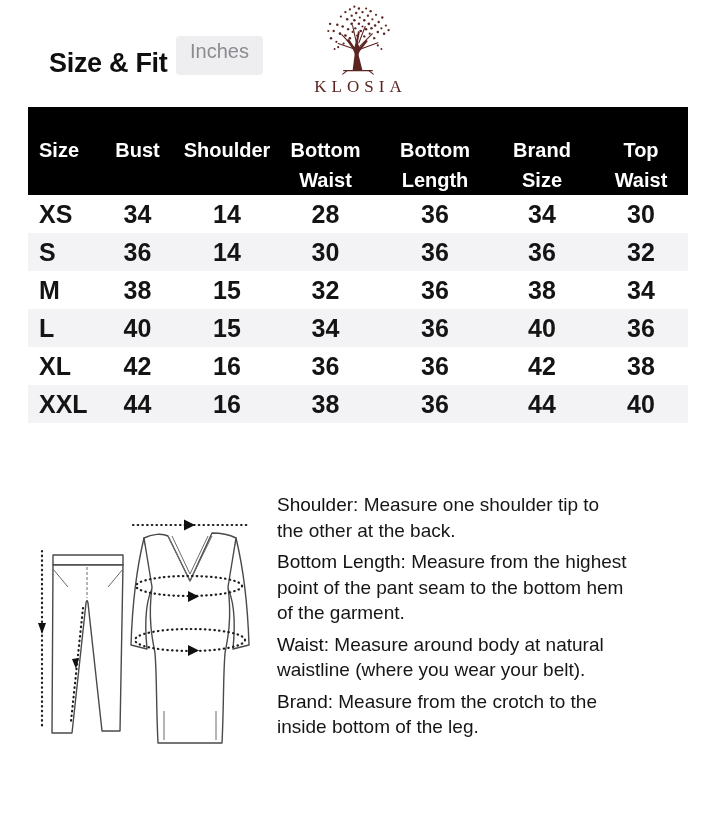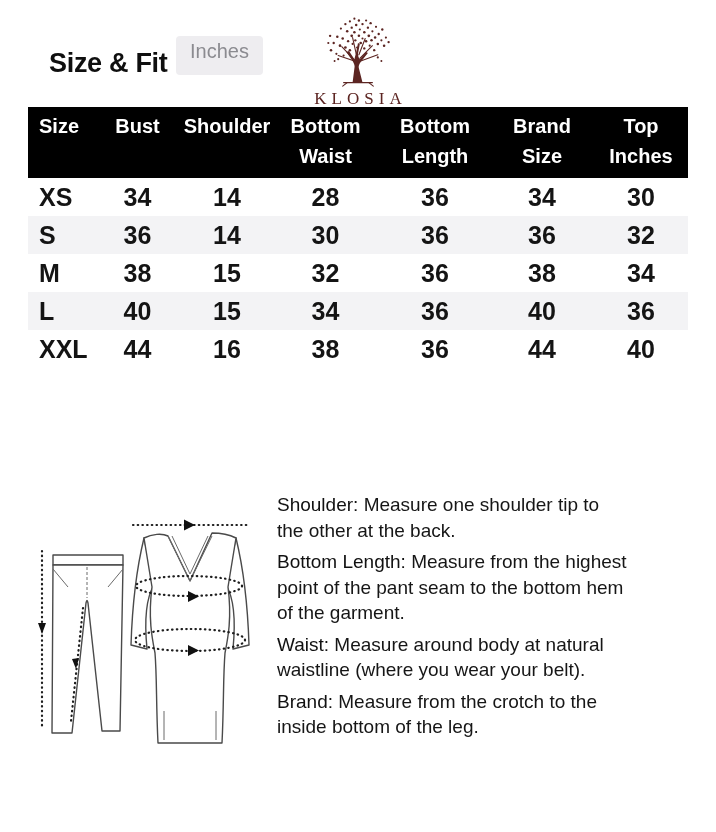--- a/index.html
+++ b/index.html
@@ -9,32 +9,32 @@
   }
   .page-title{
     position:absolute;left:33px;top:32px;font-size:27px;font-weight:700;color:#0f0f0f;
     letter-spacing:-0.3px;margin:16px;
   }
   .unit-badge{
     position:absolute;left:176px;top:36px;background:#eeedf0;color:#8b8b90;
     font-size:20px;line-height:20px;padding:5px 14px 14px;border-radius:4px;border:none;
     font-family:"Liberation Sans",sans-serif;cursor:pointer;
   }
-  .brand{position:absolute;left:288px;top:16px;width:140px;text-align:center;color:#5c2522;}
+  .brand{position:absolute;left:288px;top:4px;width:140px;text-align:center;color:#5c2522;}
   .brand svg{display:block;margin:0 auto;}
   .brand-name{
     font-family:"Liberation Serif",serif;font-size:17px;letter-spacing:5px;padding-left:5px;
     margin-top:1px;color:#5c2522;
   }
   table.size-chart{
     position:absolute;left:28px;top:107px;width:660px;border-collapse:collapse;table-layout:fixed;
   }
   table.size-chart th{
     background:#000000;color:#ffffff;font-size:20px;font-weight:700;vertical-align:top;
-    padding:4px 0 0 0;line-height:30px;white-space:pre-line;height:71px;box-sizing:border-box;
+    padding:28px 0 0 0;line-height:30px;white-space:pre-line;height:71px;box-sizing:border-box;
     text-align:center;
   }
   table.size-chart th.size-col{text-align:left;padding-left:11px;}
   table.size-chart td{
     height:38px;font-size:25px;text-align:center;color:#141414;padding:0;font-weight:bold;
   }
   table.size-chart td.size-col{text-align:left;padding-left:11px;}
   table.size-chart tbody tr:nth-child(even){background:#f3f3f5;}
   .figures{position:absolute;left:28px;top:503px;width:250px;height:250px;}
   .figures svg{position:absolute;top:0;}
@@ -151,21 +151,21 @@
       <th class="size-col">Size</th>
       <th>Bust</th>
       <th>Shoulder</th>
       <th>Bottom
 Waist</th>
       <th>Bottom
 Length</th>
       <th>Brand
 Size</th>
       <th>Top
-Inches</th>
+Waist</th>
     </tr>
   </thead>
   <tbody>
     <tr>
       <td class="size-col">XS</td>
       <td>34</td>
       <td>14</td>
       <td>28</td>
       <td>36</td>
       <td>34</td>
@@ -190,20 +190,29 @@
       <td>34</td>
     </tr>
     <tr>
       <td class="size-col">L</td>
       <td>40</td>
       <td>15</td>
       <td>34</td>
       <td>36</td>
       <td>40</td>
       <td>36</td>
+    </tr>
+    <tr>
+      <td class="size-col">XL</td>
+      <td>42</td>
+      <td>16</td>
+      <td>36</td>
+      <td>36</td>
+      <td>42</td>
+      <td>38</td>
     </tr>
     <tr>
       <td class="size-col">XXL</td>
       <td>44</td>
       <td>16</td>
       <td>38</td>
       <td>36</td>
       <td>44</td>
       <td>40</td>
     </tr>

